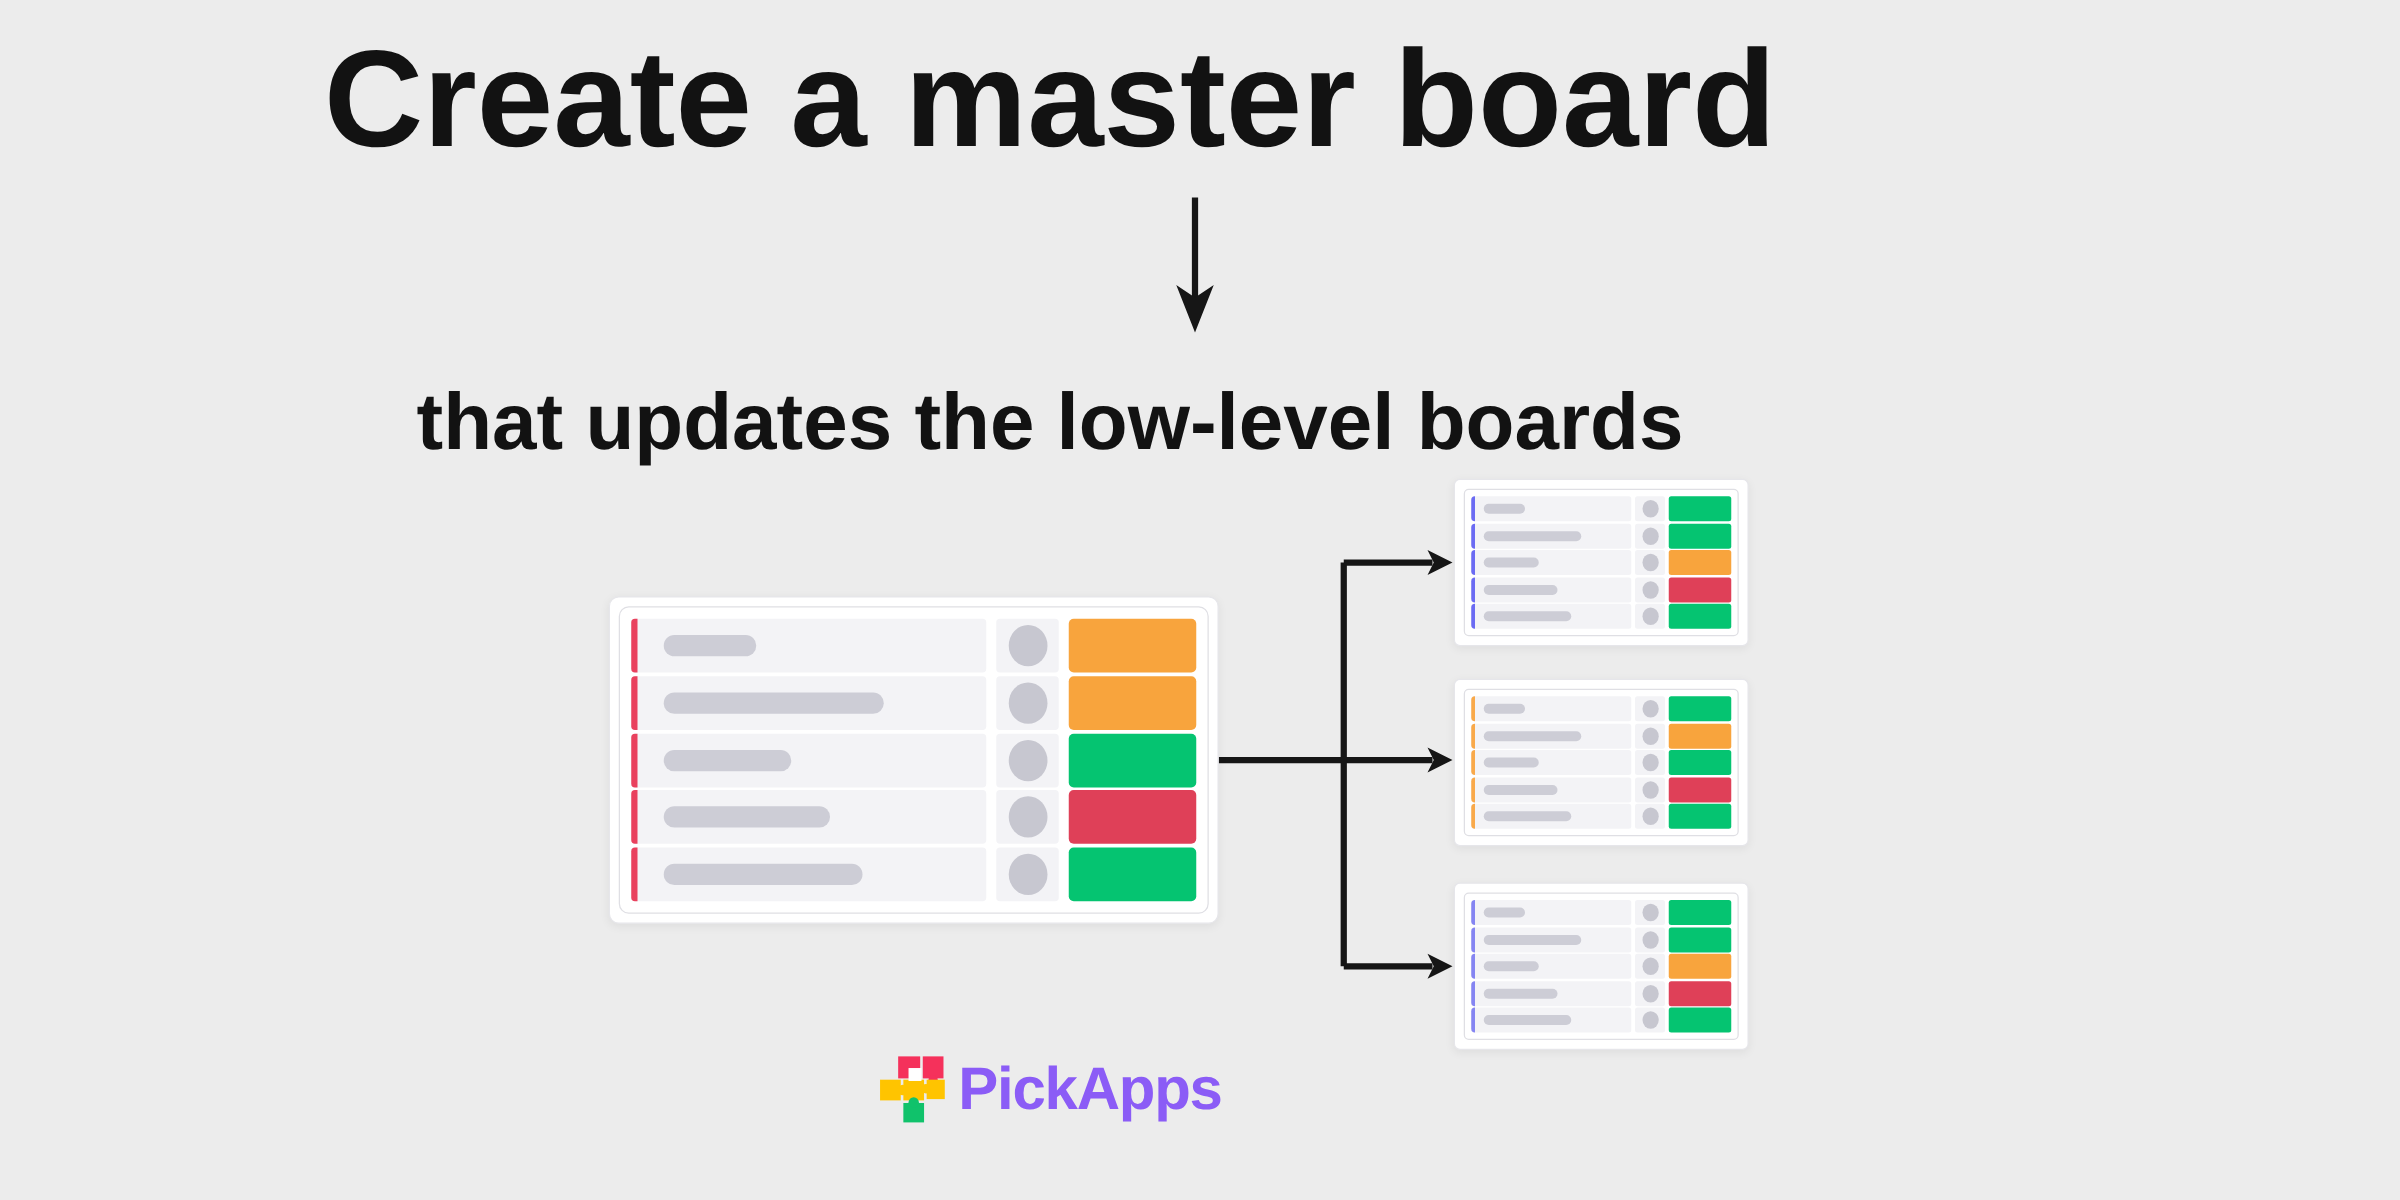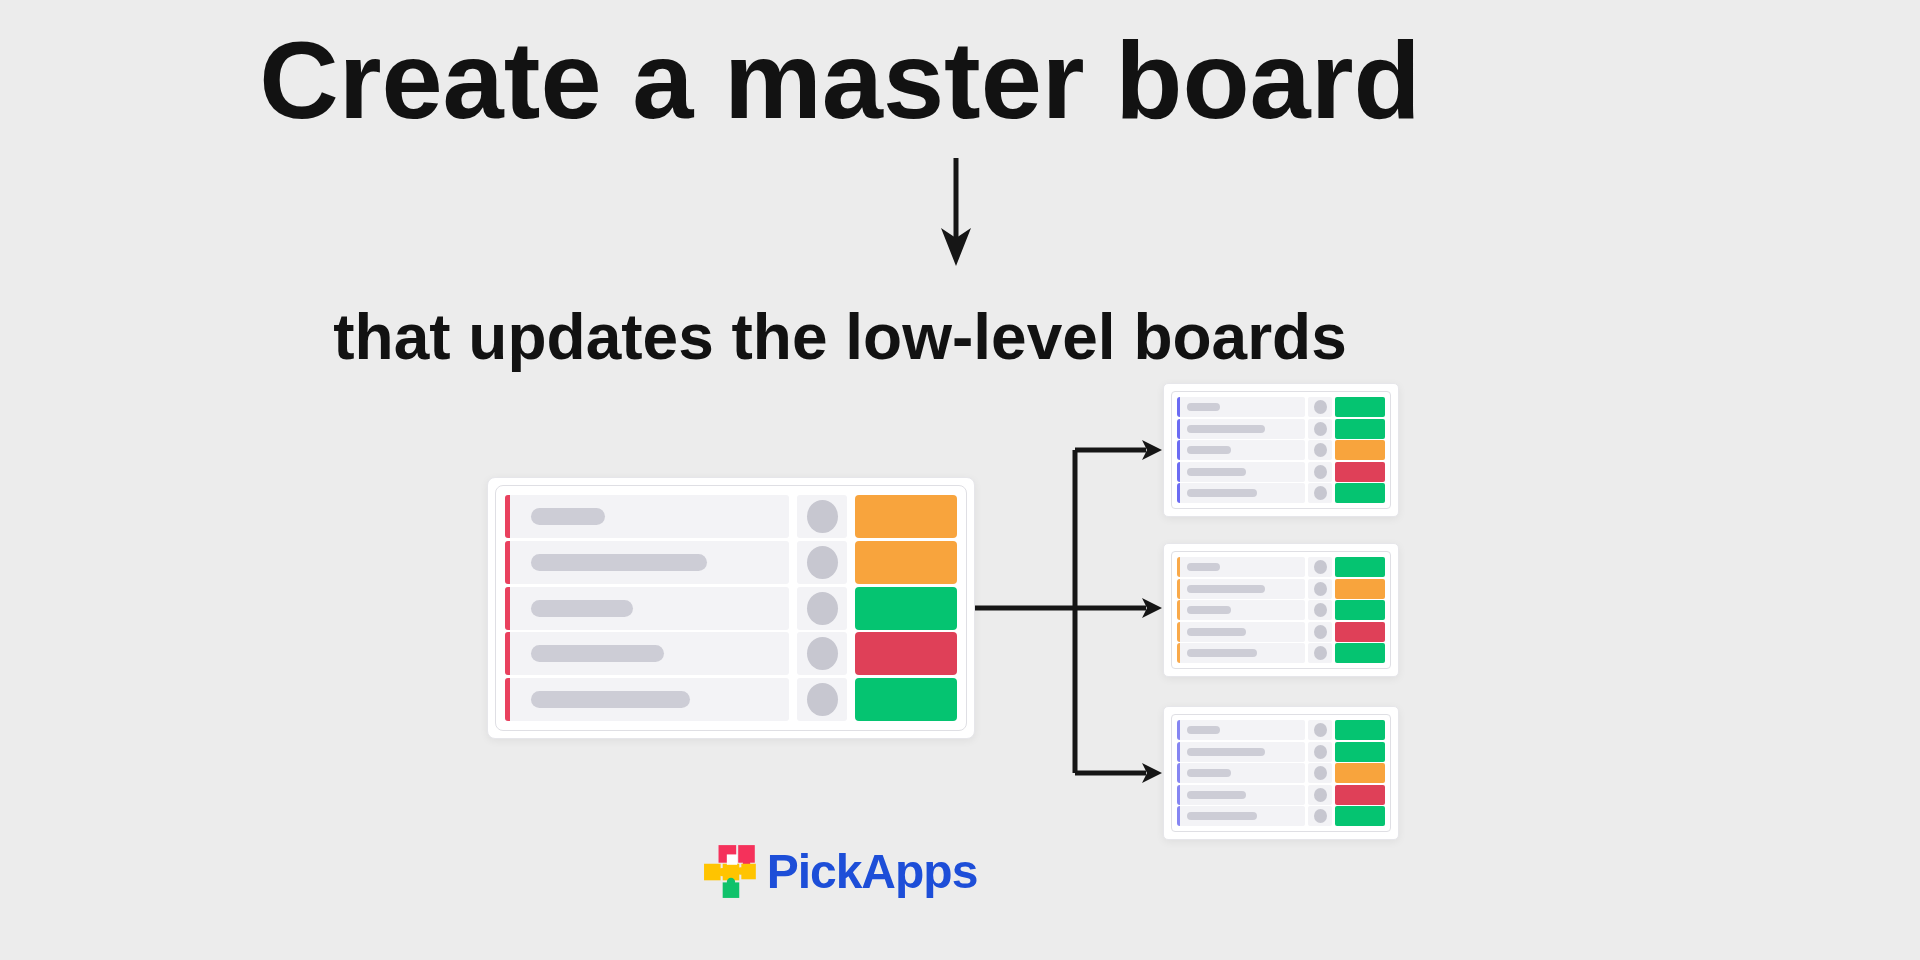--- a/index.html
+++ b/index.html
@@ -68,21 +68,21 @@
   .board-sm .dot{width:13px;height:14px;}
   .board-lg .status{width:102px;border-radius:4px;}
   .board-sm .status{width:50px;border-radius:2px;}
 
   
   .logo{
     position:absolute;top:842px;left:0;width:100%;
     display:flex;align-items:center;justify-content:center;gap:6px;
   }
   .logo-text{
-    font-size:48px;font-weight:800;color:#1d4ed8;letter-spacing:-1px;
+    font-size:48px;font-weight:800;color:#8b5cf6;letter-spacing:-1px;
   }
 </style>
 </head>
 <body>
 
 <div class="canvas">
 
   <div class="title">Create a master board</div>
 
   <svg class="overlay" viewBox="0 0 1920 960">

